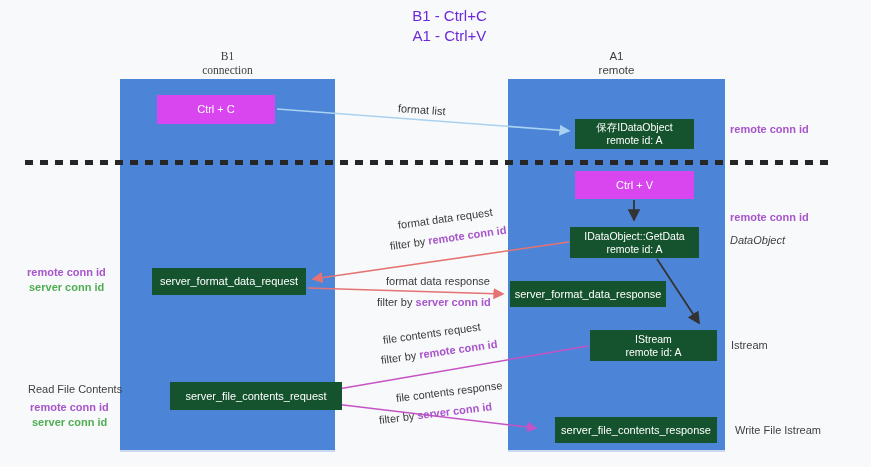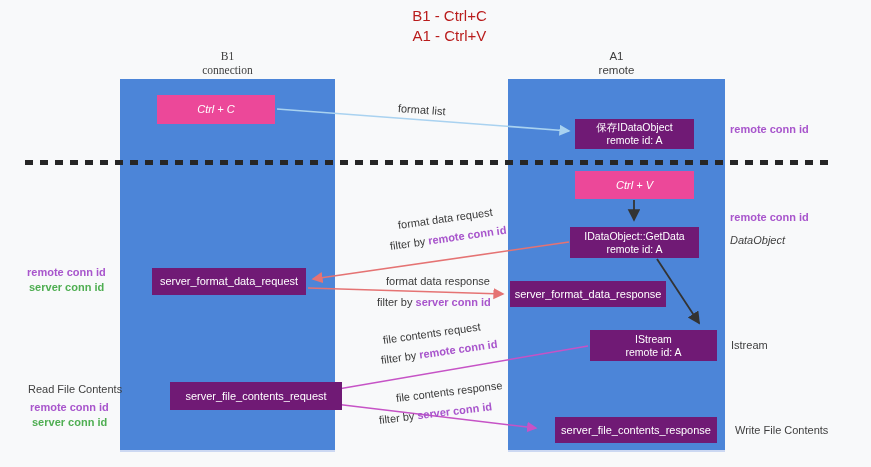--- a/index.html
+++ b/index.html
@@ -1,30 +1,30 @@
 <!DOCTYPE html>
 <html><head>
 <meta charset="utf-8">
 <style>
   html,body{margin:0;padding:0;}
   .canvas{position:relative;width:871px;height:467px;background:#f8f9fa;
           font-family:"Liberation Sans",sans-serif;overflow:hidden;}
   .abs{position:absolute;}
   .title{left:347px;top:6px;width:205px;text-align:center;font-size:15px;
-         color:#b91c1c;line-height:20px;}
+         color:#6d28d9;line-height:20px;}
   .lane{background:#4c85d8;box-shadow:0 2px 0 #ccd8f2;}
   .lane-left{left:120px;top:79px;width:215px;height:371px;}
   .lane-right{left:508px;top:79px;width:217px;height:371px;}
   .lane-head{text-align:center;font-size:11.5px;color:#3f3f3f;line-height:14px;}
   .head-left{left:120px;top:49px;width:215px;font-family:Liberation Serif, serif;}
   .head-right{left:508px;top:49px;width:217px;}
   .box{display:flex;flex-direction:column;align-items:center;justify-content:center;
        color:#fff;font-size:11px;text-align:center;line-height:13px;}
-  .orange{background:#701a75;}
-  .green{background:#ec4899;font-style:italic;}
+  .orange{background:#14532d;}
+  .green{background:#d946ef;}
   .small{font-size:10.5px;}
   .b-ctrl-c{left:157px;top:95px;width:118px;height:29px;}
   .b-save{left:575px;top:119px;width:119px;height:30px;}
   .b-ctrl-v{left:575px;top:171px;width:119px;height:28px;}
   .b-getdata{left:570px;top:227px;width:129px;height:31px;}
   .b-freq{left:152px;top:268px;width:154px;height:27px;}
   .b-fresp{left:510px;top:281px;width:156px;height:26px;}
   .b-istream{left:590px;top:330px;width:127px;height:31px;}
   .b-creq{left:150px;top:382px;width:172px;height:28px;margin-left:20px;}
   .b-cresp{left:543px;top:417px;width:162px;height:26px;margin-left:12px;}
@@ -126,21 +126,21 @@
   <span class="abs flow" style="left:383px;top:334px;transform:rotate(-8deg);">file contents request</span>
   <span class="abs flow" style="left:381px;top:354px;transform:rotate(-8deg);"><span>filter by</span> <span class="purple">remote conn id</span></span>
 
   <span class="abs flow" style="left:396px;top:392px;transform:rotate(-7deg);">file contents response</span>
   <span class="abs flow" style="left:379px;top:414px;transform:rotate(-7deg);"><span>filter by</span> <span class="purple">server conn id</span></span>
 
   <span class="abs side purple" style="left:730px;top:123px;">remote conn id</span>
   <span class="abs side purple" style="left:730px;top:211px;">remote conn id</span>
   <span class="abs side" style="left:730px;top:234px;font-style:italic;">DataObject</span>
   <span class="abs side" style="left:731px;top:339px;">Istream</span>
-  <span class="abs side" style="left:735px;top:424px;">Write File Contents</span>
+  <span class="abs side" style="left:735px;top:424px;">Write File Istream</span>
 
   <span class="abs side purple" style="left:27px;top:266px;">remote conn id</span>
   <span class="abs side greent" style="left:29px;top:281px;">server conn id</span>
   <span class="abs side" style="left:28px;top:383px;">Read File Contents</span>
   <span class="abs side purple" style="left:30px;top:401px;">remote conn id</span>
   <span class="abs side greent" style="left:32px;top:416px;">server conn id</span>
 
 </div>
 
 </body></html>

